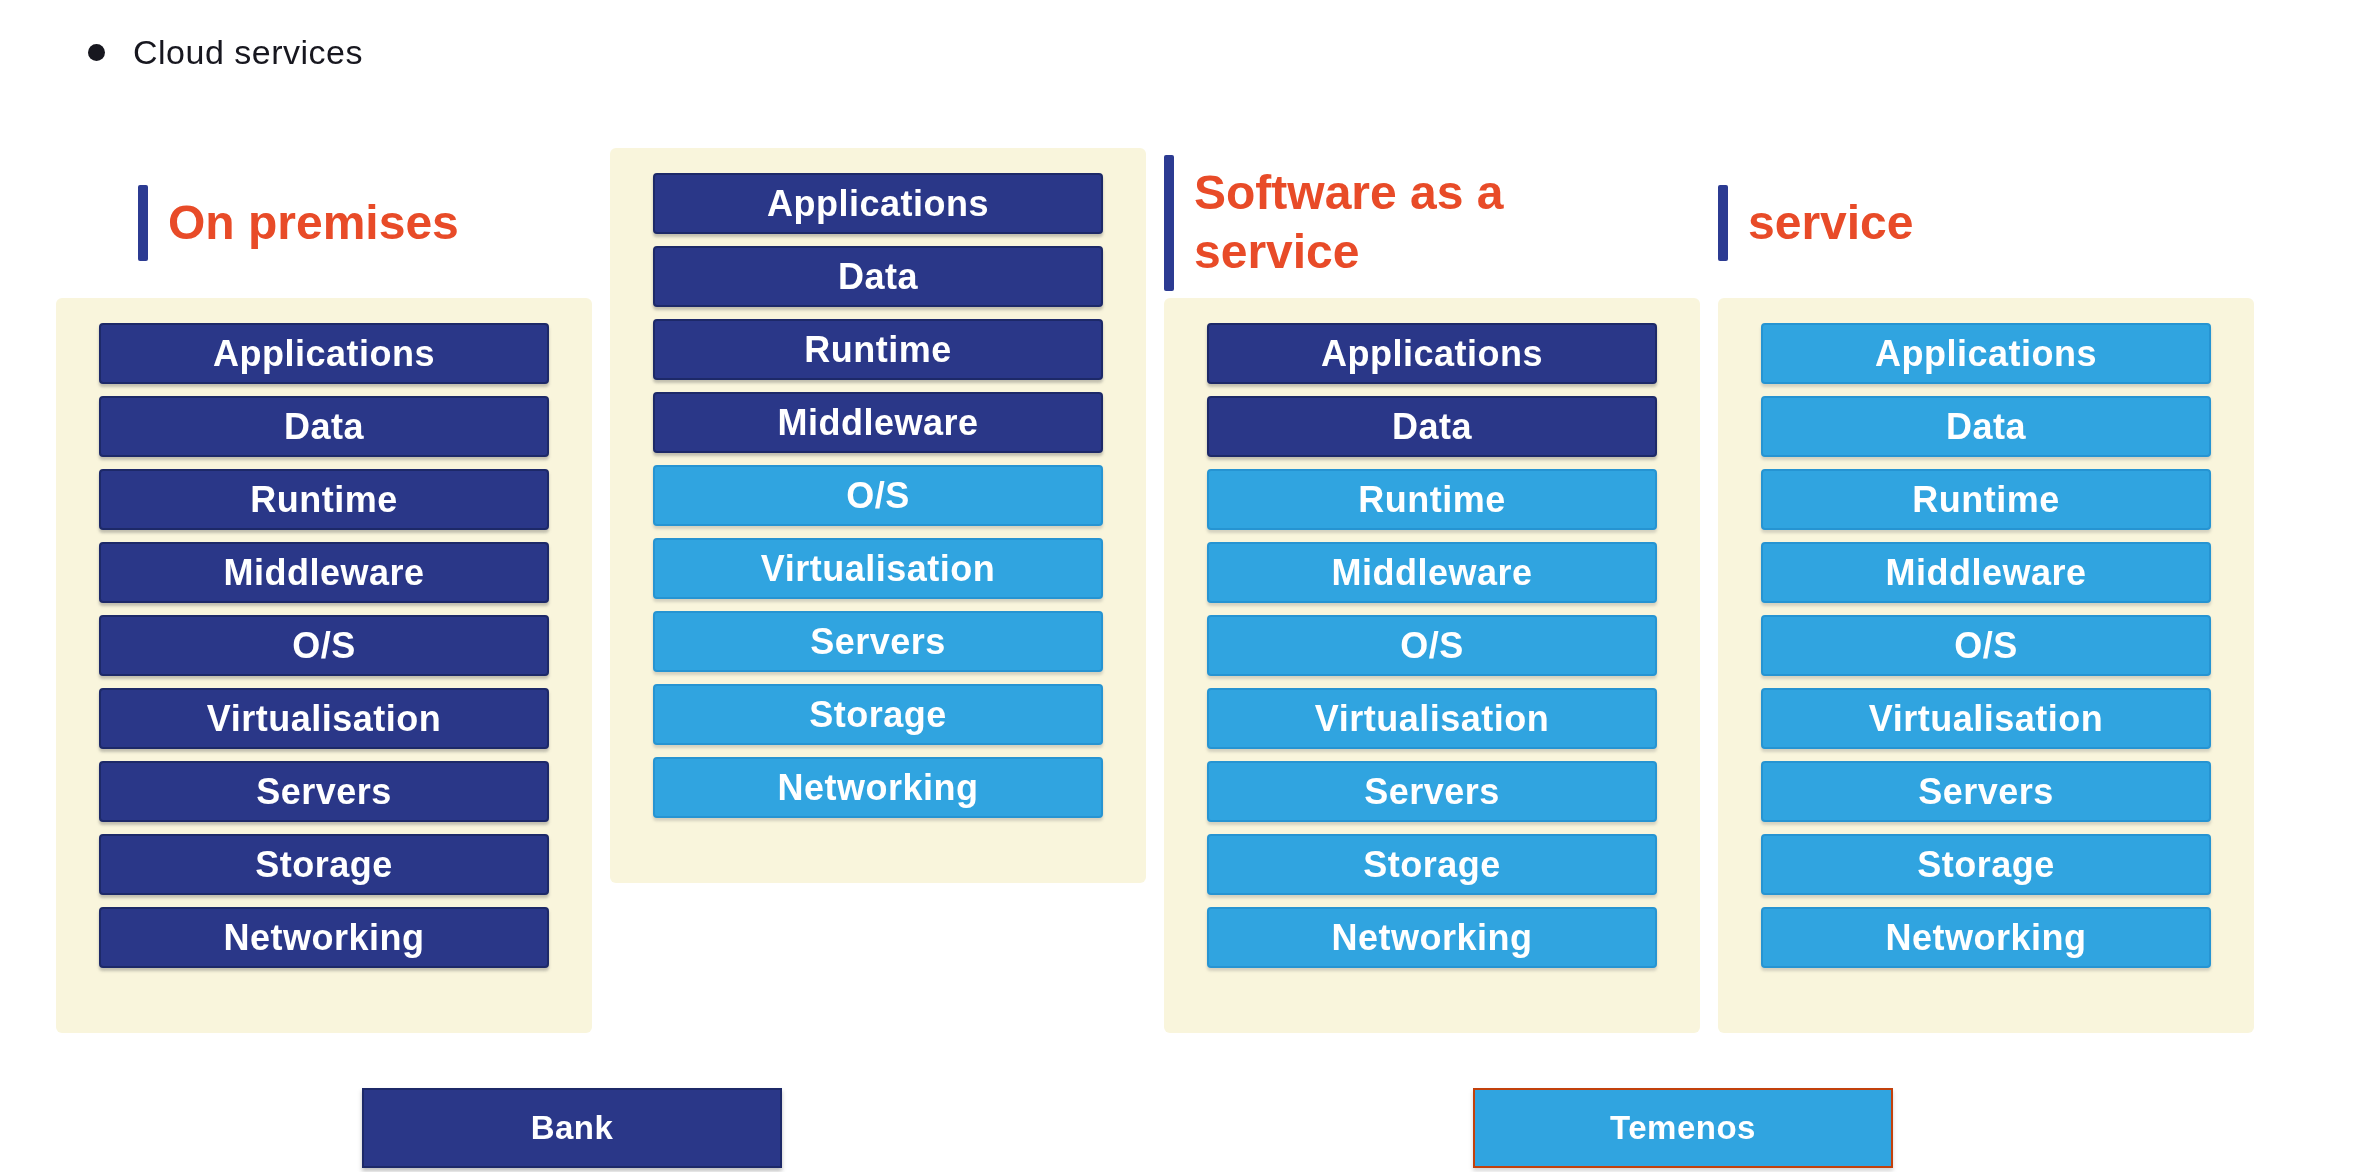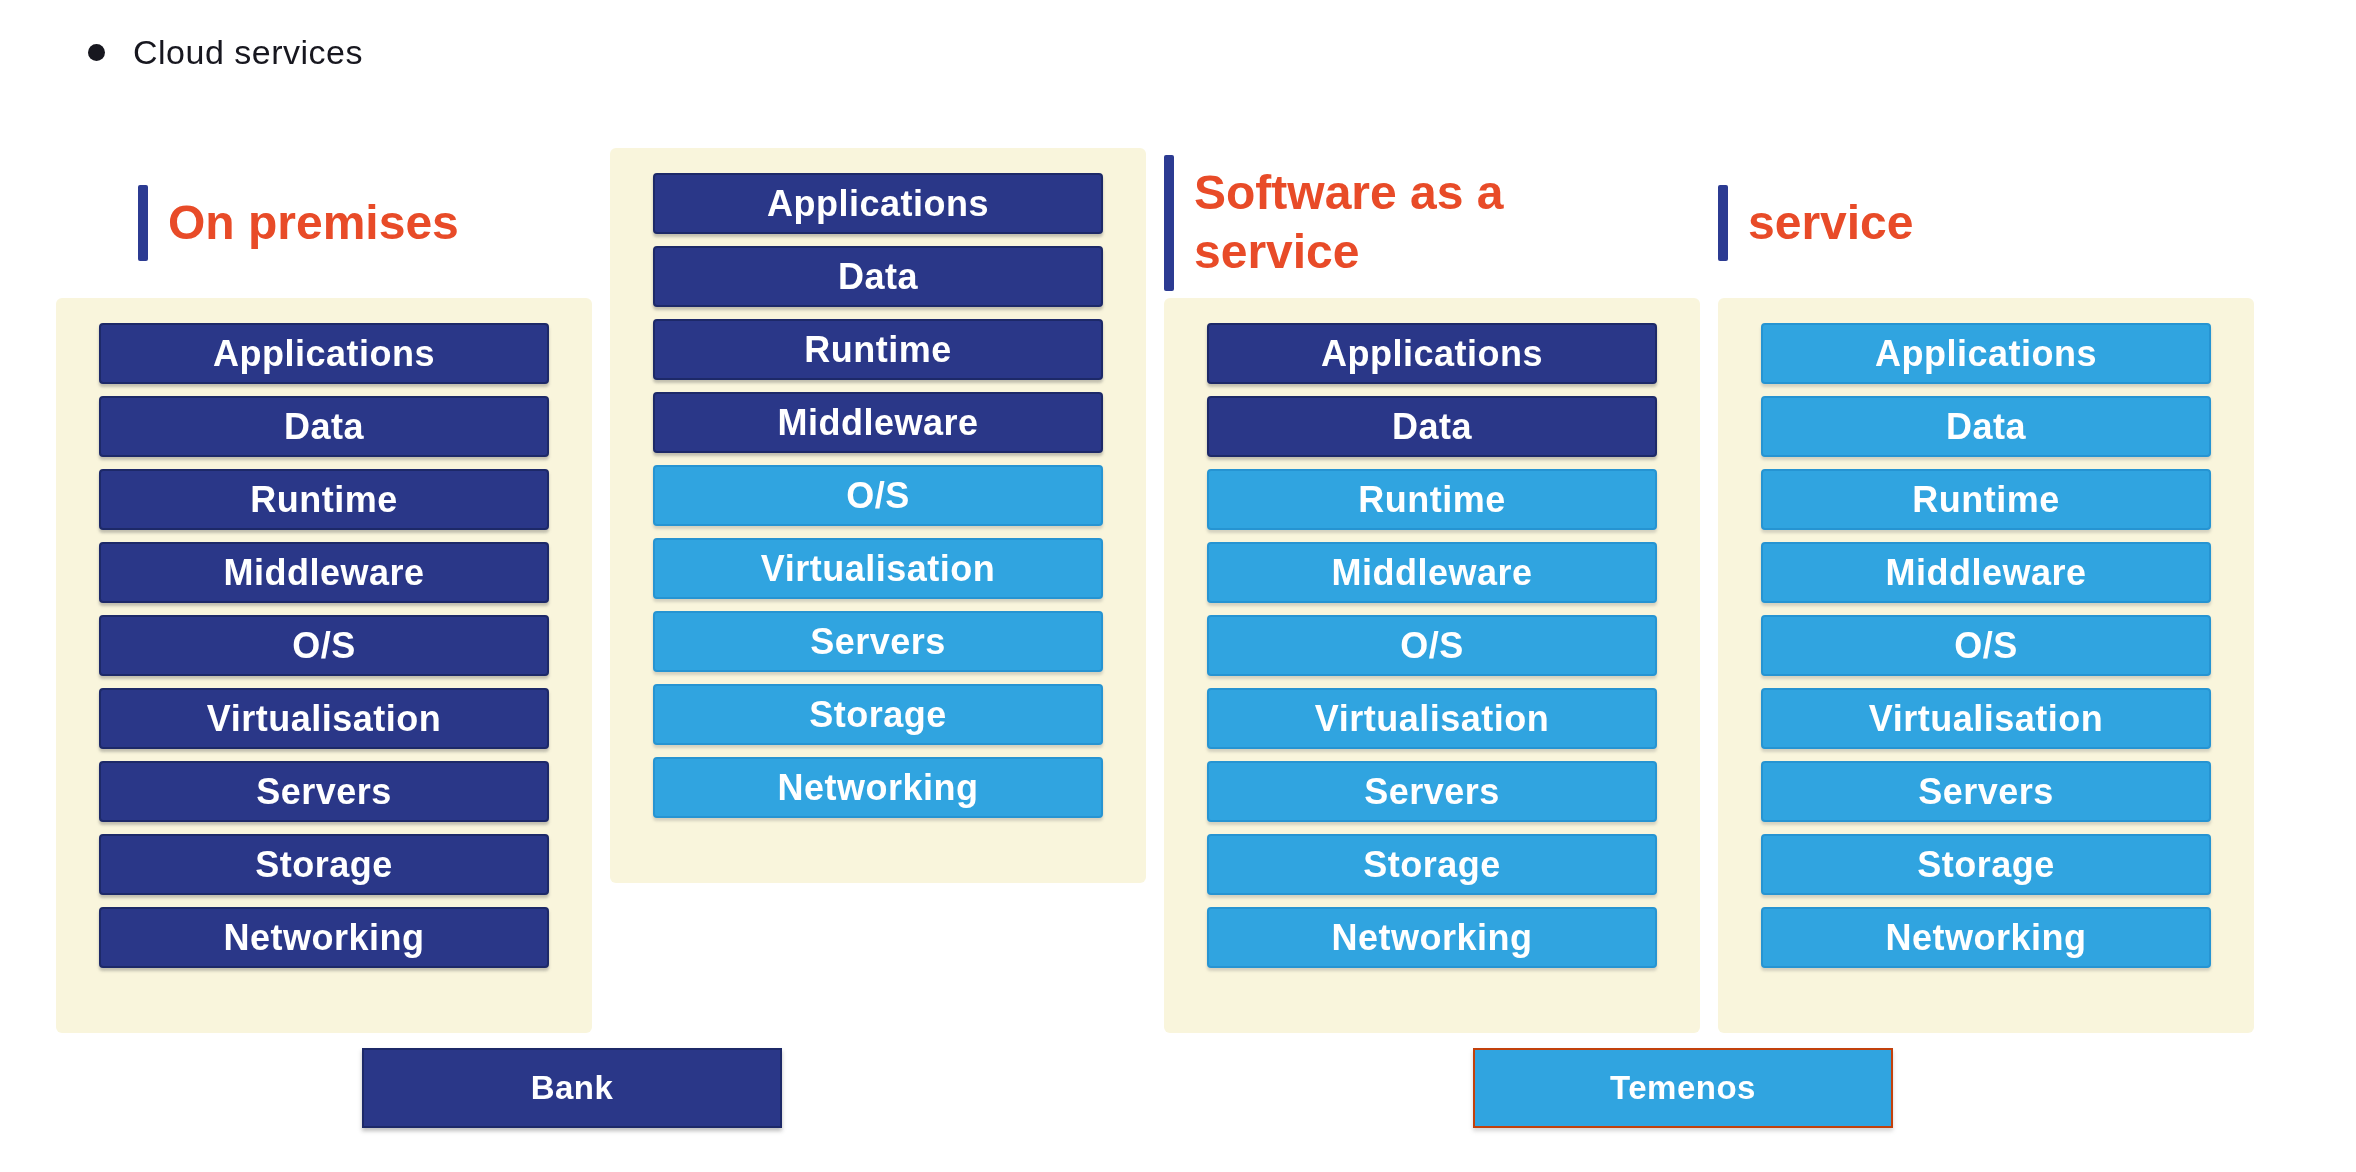--- a/index.html
+++ b/index.html
@@ -107,21 +107,21 @@
     border: 2px solid #2694d2;
     box-shadow: 0 3px 3px rgba(120, 120, 120, 0.28);
   }
 
   
   .legend-box {
     position: absolute;
     box-sizing: border-box;
     width: 420px;
     height: 80px;
-    top: 1048px;
+    top: 1088px;
     display: flex;
     align-items: center;
     justify-content: center;
     color: #ffffff;
     font-size: 33px;
     font-weight: bold;
     letter-spacing: 0.5px;
   }
   .legend-box.bank {
     left: 362px;

